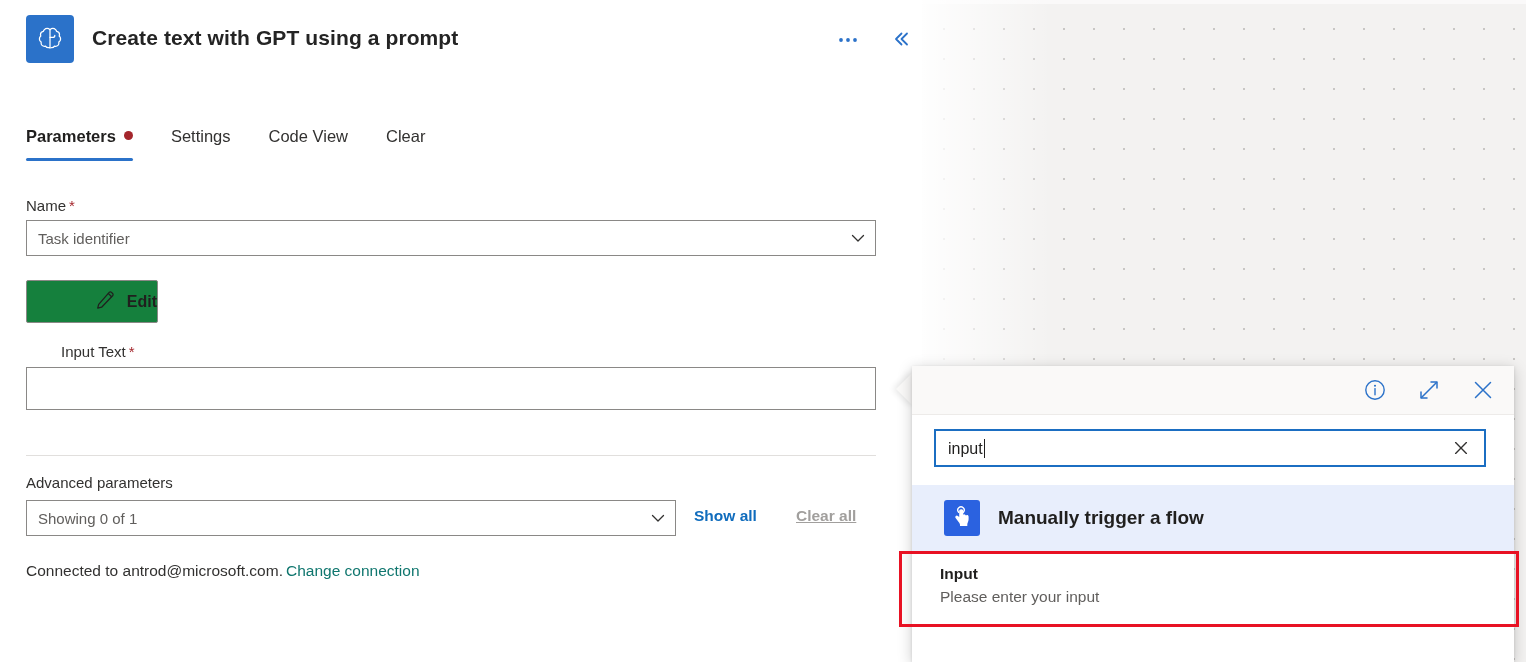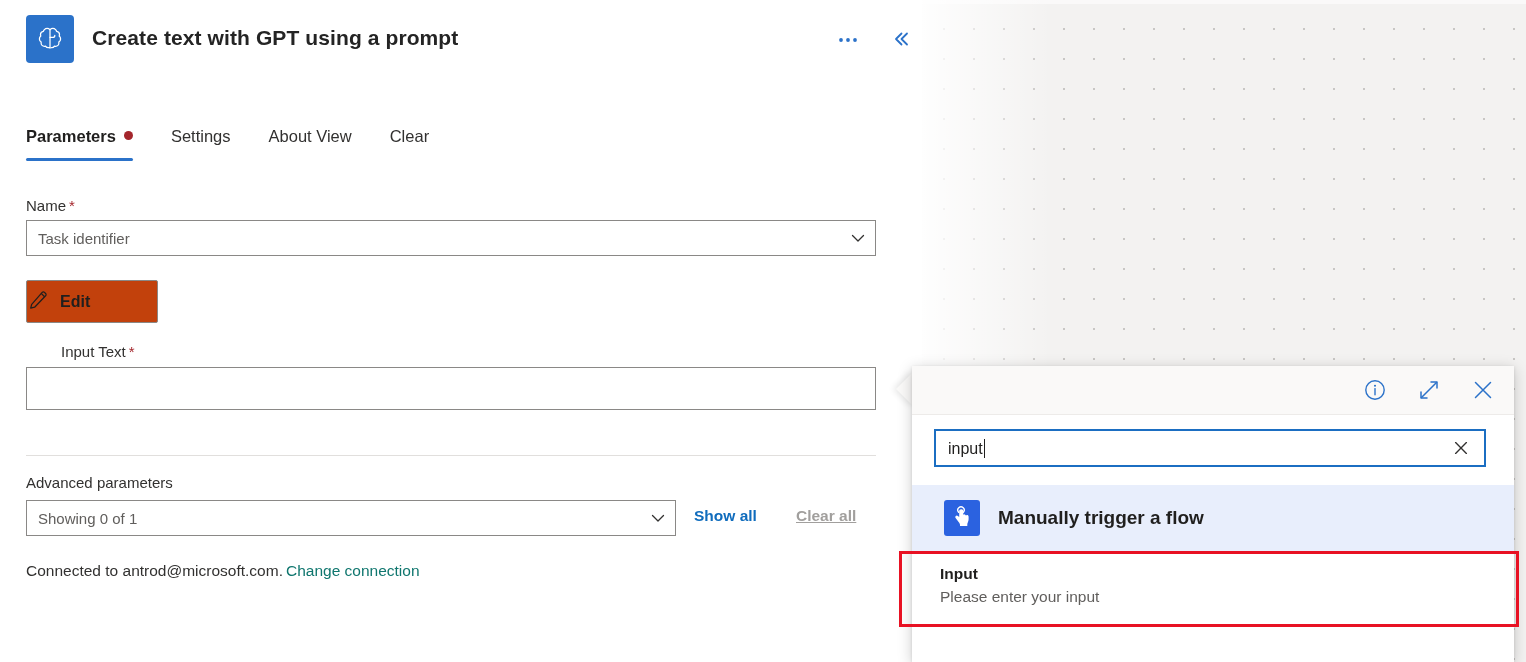--- a/index.html
+++ b/index.html
@@ -163,23 +163,23 @@
   }
 
   .name-combo { left: 26px; top: 220px; width: 850px; height: 36px; }
   .adv-combo  { left: 26px; top: 500px; width: 650px; height: 36px; }
 
   .edit-btn {
     position: absolute;
     left: 26px; top: 280px;
     width: 132px; height: 43px;
     border: 1px solid #8a8886;
-    background: #c2410c;
+    background: #15803d;
     border-radius: 2px;
-    display: flex; align-items: center; justify-content: flex-start;
+    display: flex; align-items: center; justify-content: flex-end;
     gap: 11px;
     cursor: pointer;
   }
   .edit-btn .lbl {
     font-size: 16px;
     font-weight: 700;
     color: #201f1e;
   }
 
   .input-text-box {
@@ -386,21 +386,21 @@
     <div class="tabs">
       <div class="tab active">
         <span>Parameters</span>
         <span class="dot"></span>
         <span class="underline"></span>
       </div>
       <div class="tab">
         <span>Settings</span>
       </div>
       <div class="tab">
-        <span>About View</span>
+        <span>Code View</span>
       </div>
       <div class="tab">
         <span>Clear</span>
       </div>
     </div>
 
     <div class="field-label" style="left:26px; top:197px;">
       <span>Name</span><span class="req">*</span>
     </div>
     <div class="combo name-combo">

